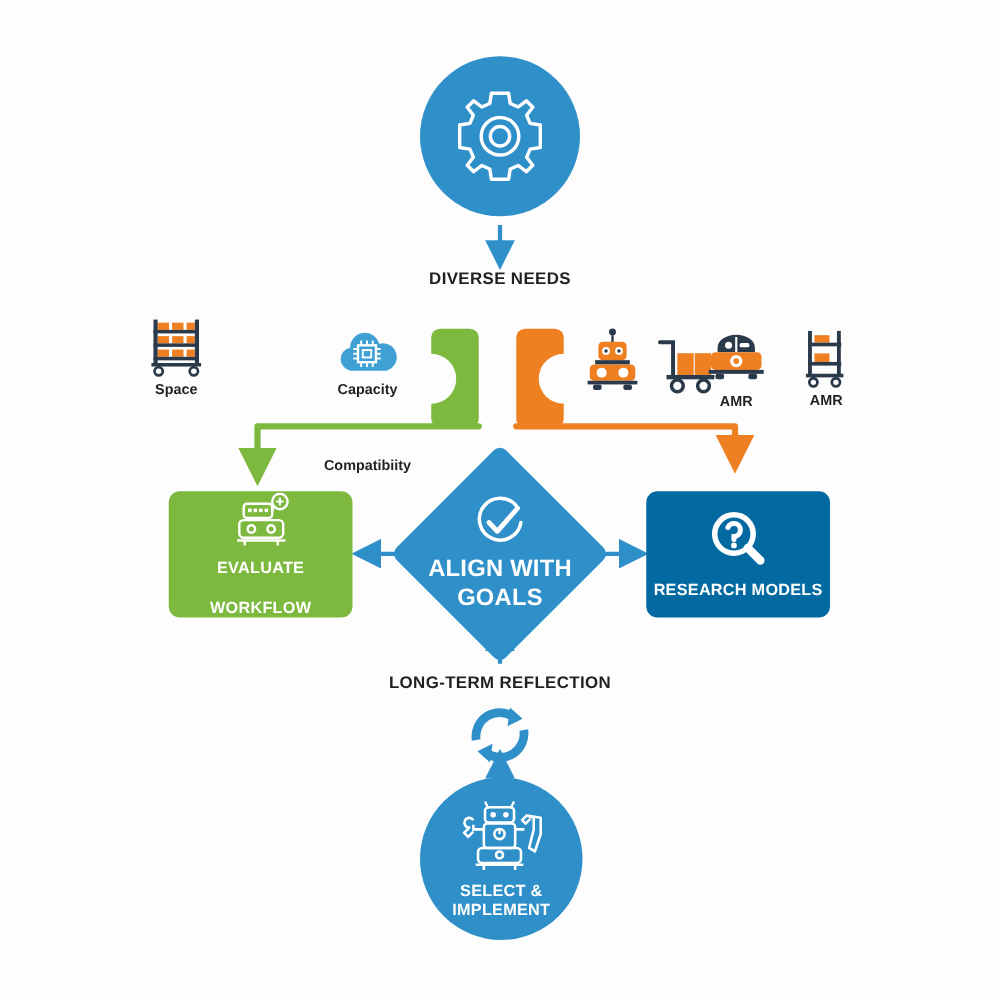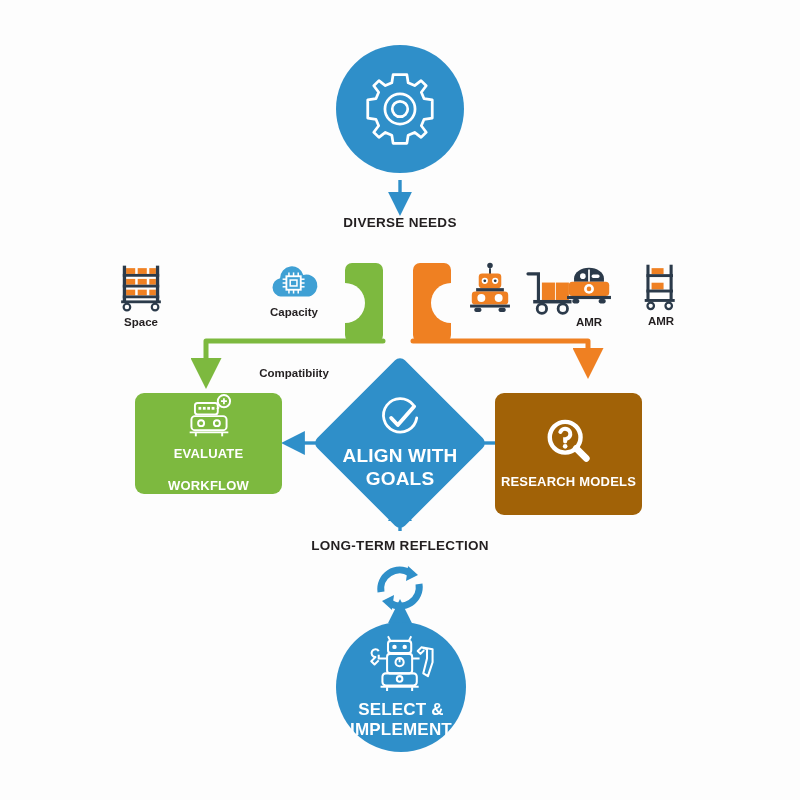--- a/index.html
+++ b/index.html
@@ -119,22 +119,22 @@
     display: flex;
     flex-direction: column;
     align-items: center;
     justify-content: center;
   }
   #evaluate-box {
     left: 135px; top: 393px; width: 147px; height: 101px;
     background: #7db93f;
   }
   #research-box {
-    left: 495px; top: 393px; width: 147px; height: 122px;
-    background: #a16207;
+    left: 517px; top: 393px; width: 147px; height: 101px;
+    background: #0369a1;
   }
   .box-label {
     color: #ffffff;
     font-weight: bold;
     font-size: 13px;
     text-align: center;
     line-height: 1.2;
     margin-top: 6px;
     letter-spacing: 0.2px;
   }
@@ -148,21 +148,21 @@
     letter-spacing: 0.2px;
   }
 
   
   #select-circle {
     left: 336px; top: 622px; width: 130px; height: 130px;
   }
   .circle-label {
     color: #ffffff;
     font-weight: bold;
-    font-size: 17px;
+    font-size: 13px;
     text-align: center;
     line-height: 1.18;
     margin-top: 4px;
     letter-spacing: 0.2px;
   }
 
   
   #connectors {
     left: 0; top: 0; width: 800px; height: 800px;
     pointer-events: none;
@@ -229,21 +229,21 @@
                L87.5 60.5 L78 62 L74.8 69.5 L80.5 77 L74.5 83 L67 77.2 L59.5 80.5 L58 90 L50 90
                L42 90 L40.5 80.5 L33 77.2 L25.5 83 L19.5 77 L25.2 69.5 L22 62 L12.5 60.5 L12.5 50
                L12.5 39.5 L22 38 L25.2 30.5 L19.5 23 L25.5 17 L33 22.8 L40.5 19.5 L42 10 Z" fill="none" stroke="#ffffff" stroke-width="3.2" stroke-linejoin="round"></path>
       <circle cx="50" cy="50" r="17.5" fill="none" stroke="#ffffff" stroke-width="3.2"></circle>
       <circle cx="50" cy="50" r="9" fill="none" stroke="#ffffff" stroke-width="3.2"></circle>
     </svg>
   </div>
 
   <div class="abs caption" id="business-needs-label">DIVERSE NEEDS</div>
 
-  <div class="abs icon-row" style="left:110px; top:264px; width:62px;">
+  <div class="abs icon-row" style="left:110px; top:254px; width:62px;">
     <svg width="50" height="48" viewBox="0 0 60 58">
       <rect x="12" y="5" width="11" height="7" fill="#ef8022"></rect>
       <rect x="26" y="5" width="11" height="7" fill="#ef8022"></rect>
       <rect x="40" y="5" width="8" height="7" fill="#ef8022"></rect>
       <rect x="12" y="18" width="11" height="7" fill="#ef8022"></rect>
       <rect x="26" y="18" width="11" height="7" fill="#ef8022"></rect>
       <rect x="40" y="18" width="8" height="7" fill="#ef8022"></rect>
       <rect x="12" y="31" width="11" height="7" fill="#ef8022"></rect>
       <rect x="26" y="31" width="11" height="7" fill="#ef8022"></rect>
       <rect x="40" y="31" width="8" height="7" fill="#ef8022"></rect>

